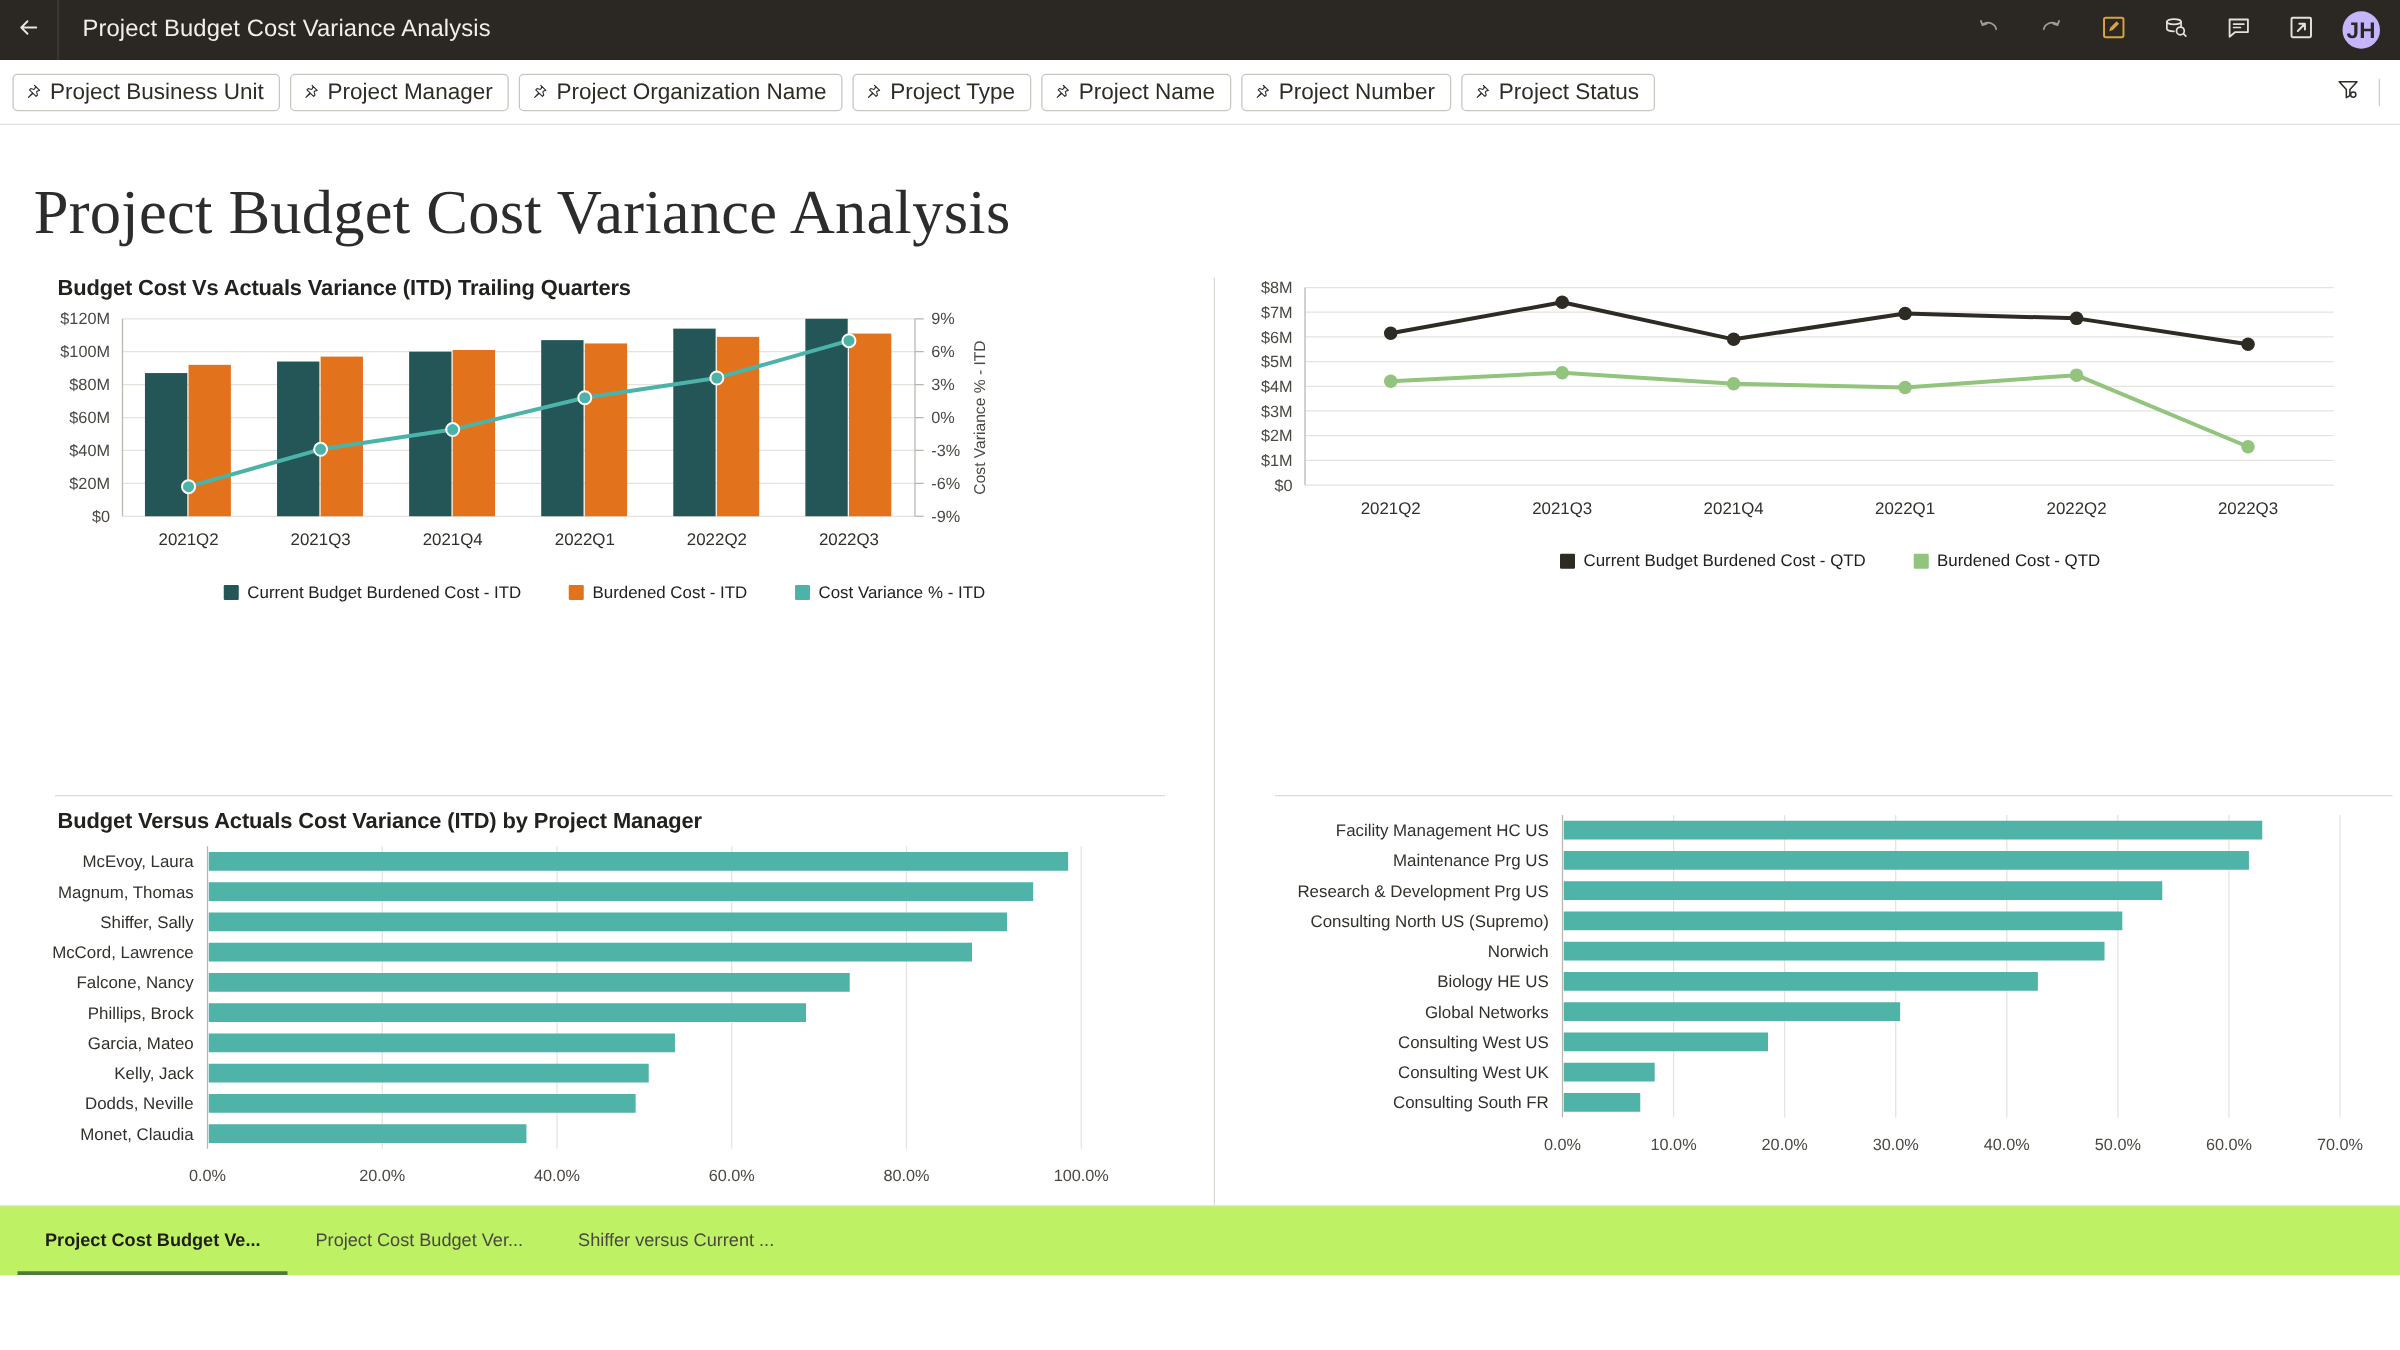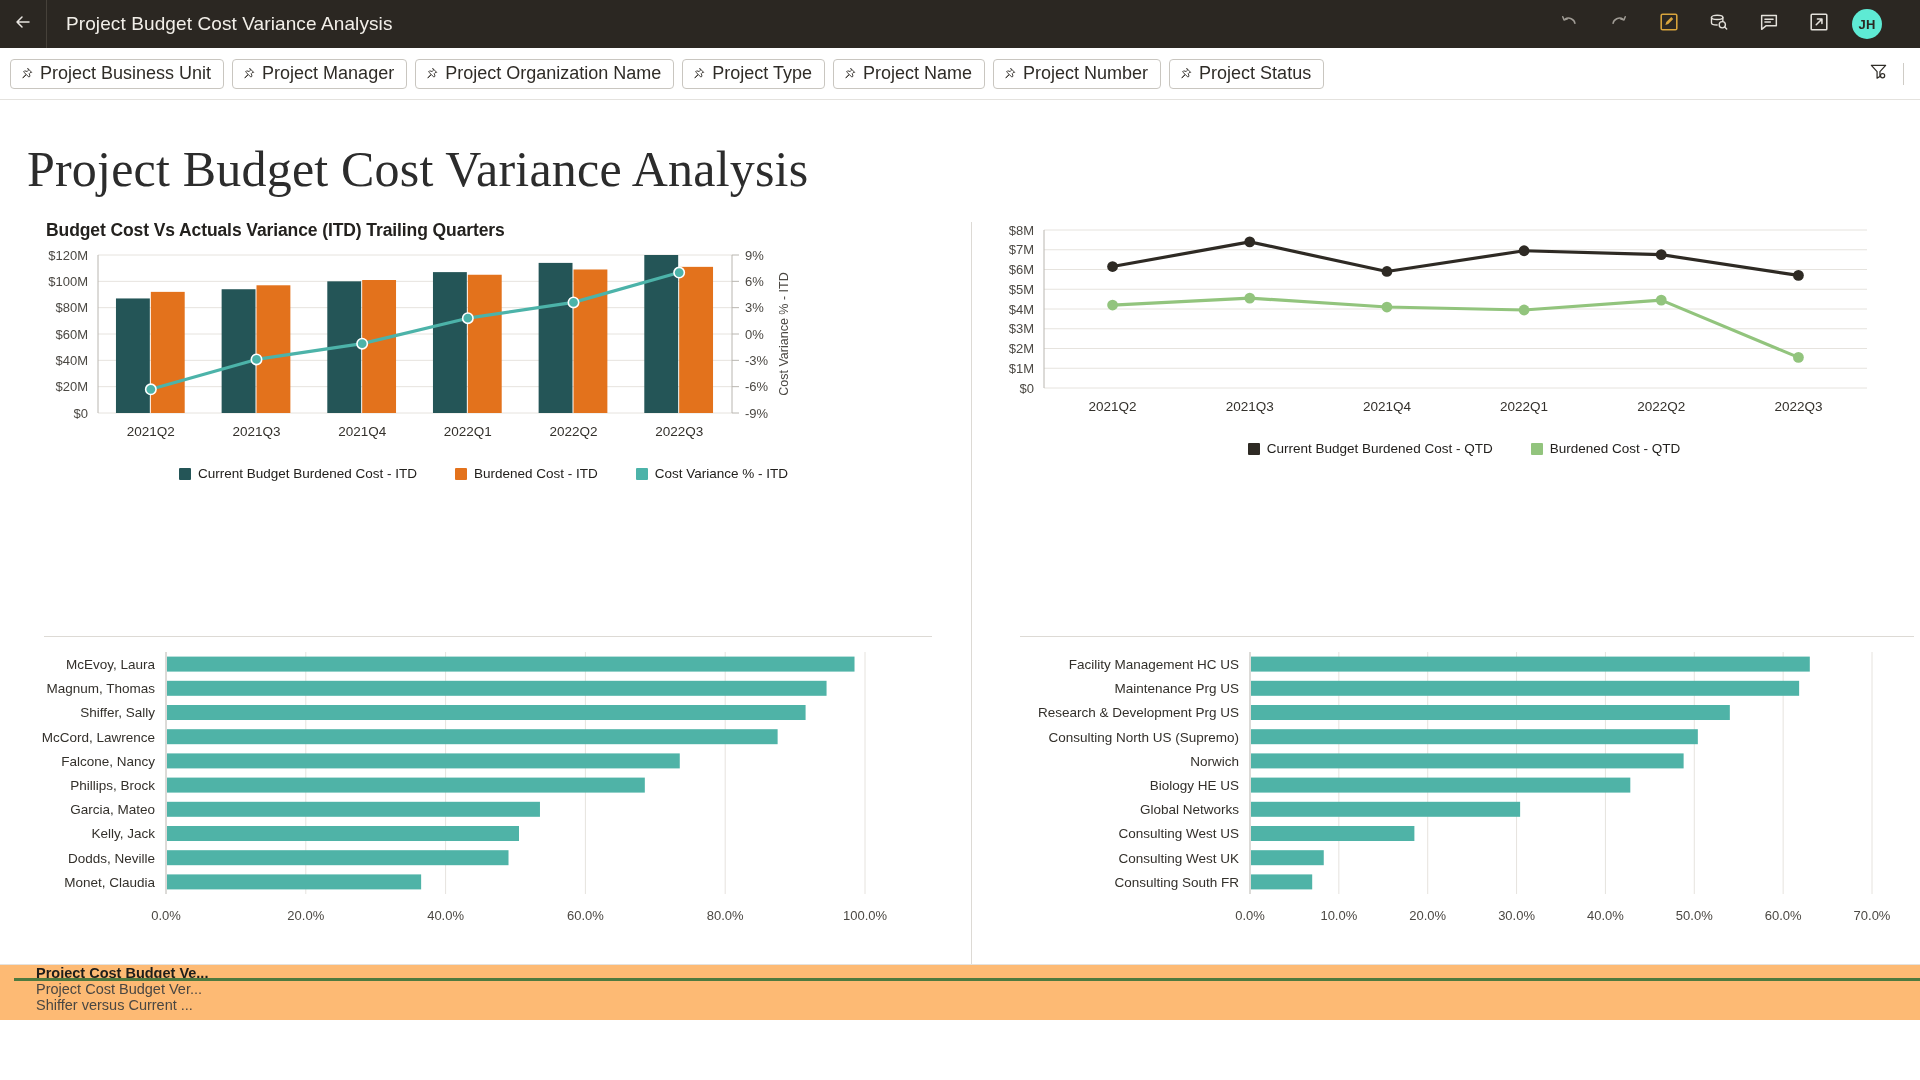--- a/index.html
+++ b/index.html
@@ -33,24 +33,24 @@
   }
   .topbar-spacer { flex: 1 1 auto; }
   .top-icons { display: flex; align-items: center; gap: 0px; padding-right: 12px; }
   .top-icon {
     width: 50px; height: 48px;
     display: flex; align-items: center; justify-content: center;
     cursor: pointer;
   }
   .avatar {
     width: 30px; height: 30px; border-radius: 50%;
-    background: #5eead4; color: #2b2722;
-    font-size: 13px; font-weight: 700;
+    background: #c4b5fd; color: #2b2722;
+    font-size: 18px; font-weight: 700;
     display: flex; align-items: center; justify-content: center;
-    margin-left: 8px; margin-right: 26px;
+    margin-left: 8px; margin-right: 4px;
     letter-spacing: .2px;
   }
 
   
   .filterbar {
     position: absolute; top: 48px; left: 0;
     width: 1920px; height: 52px;
     background: #ffffff;
     border-bottom: 1px solid #e4e2de;
     display: flex; align-items: center;
@@ -120,22 +120,22 @@
   .tick { font-size: 13px; fill: #4b4843; font-family: "Liberation Sans", sans-serif; }
   .axis-title { font-size: 12.5px; fill: #4b4843; }
   .gridline { stroke: #e6e3de; stroke-width: 1; }
   .axisline { stroke: #b9b6b0; stroke-width: 1; }
   .catlabel { font-size: 13.5px; fill: #33302b; }
 
   
   .tabbar {
     position: absolute; bottom: 0; left: 0;
     width: 1920px; height: 56px;
-    background: #fdba74; border-top: 1px solid #e4e2de;
-    display: flex; align-items: stretch; padding-left: 14px; flex-direction: column;
+    background: #bef264; border-top: 1px solid #e4e2de;
+    display: flex; align-items: stretch; padding-left: 14px;
   }
   .tab {
     display: flex; align-items: center;
     padding: 0 22px; font-size: 14.5px; color: #4a4742;
     cursor: pointer; position: relative;
   }
   .tab.active { color: #1f1d1a; font-weight: 700; }
   .tab.active::after {
     content: ""; position: absolute; left: 0; right: 0; bottom: 0;
     height: 3px; background: #4e7a3f;
@@ -421,20 +421,21 @@
             <span class="legend-label">Current Budget Burdened Cost - QTD</span>
           </div>
           <div class="legend-item">
             <span class="legend-swatch" style="background: rgb(146, 196, 125);"></span>
             <span class="legend-label">Burdened Cost - QTD</span>
           </div>
         </div>
     </div>
 
     <div class="cell cell-bl">
+      <div class="chart-title">Budget Versus Actuals Cost Variance (ITD) by Project Manager</div>
       <div class="plot-wrap">
         <svg class="plot" id="svg-hbar1" width="900" height="290" viewBox="0 0 900 290">
             <text x="146" y="274" class="tick" text-anchor="middle">0.0%</text>
             <line x1="285.8" y1="6" x2="285.8" y2="248" class="gridline"></line>
             <text x="285.8" y="274" class="tick" text-anchor="middle">20.0%</text>
             <line x1="425.6" y1="6" x2="425.6" y2="248" class="gridline"></line>
             <text x="425.6" y="274" class="tick" text-anchor="middle">40.0%</text>
             <line x1="565.4" y1="6" x2="565.4" y2="248" class="gridline"></line>
             <text x="565.4" y="274" class="tick" text-anchor="middle">60.0%</text>
             <line x1="705.2" y1="6" x2="705.2" y2="248" class="gridline"></line>

